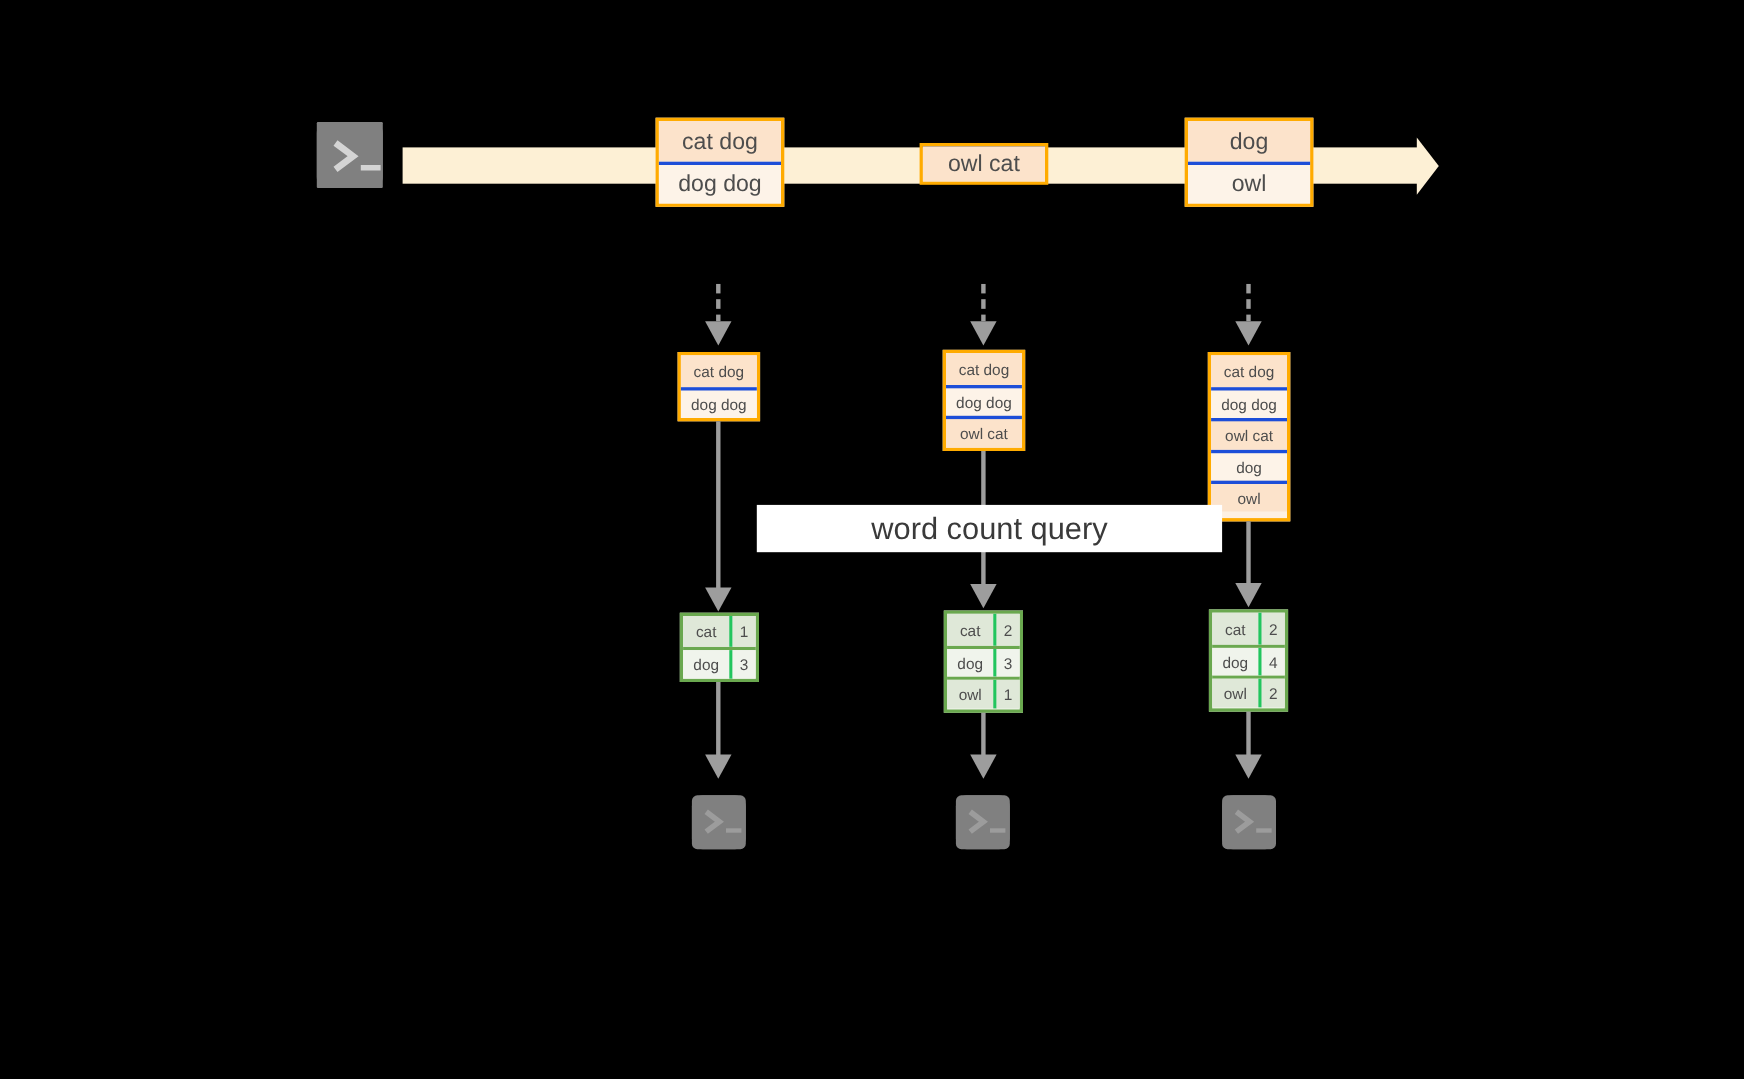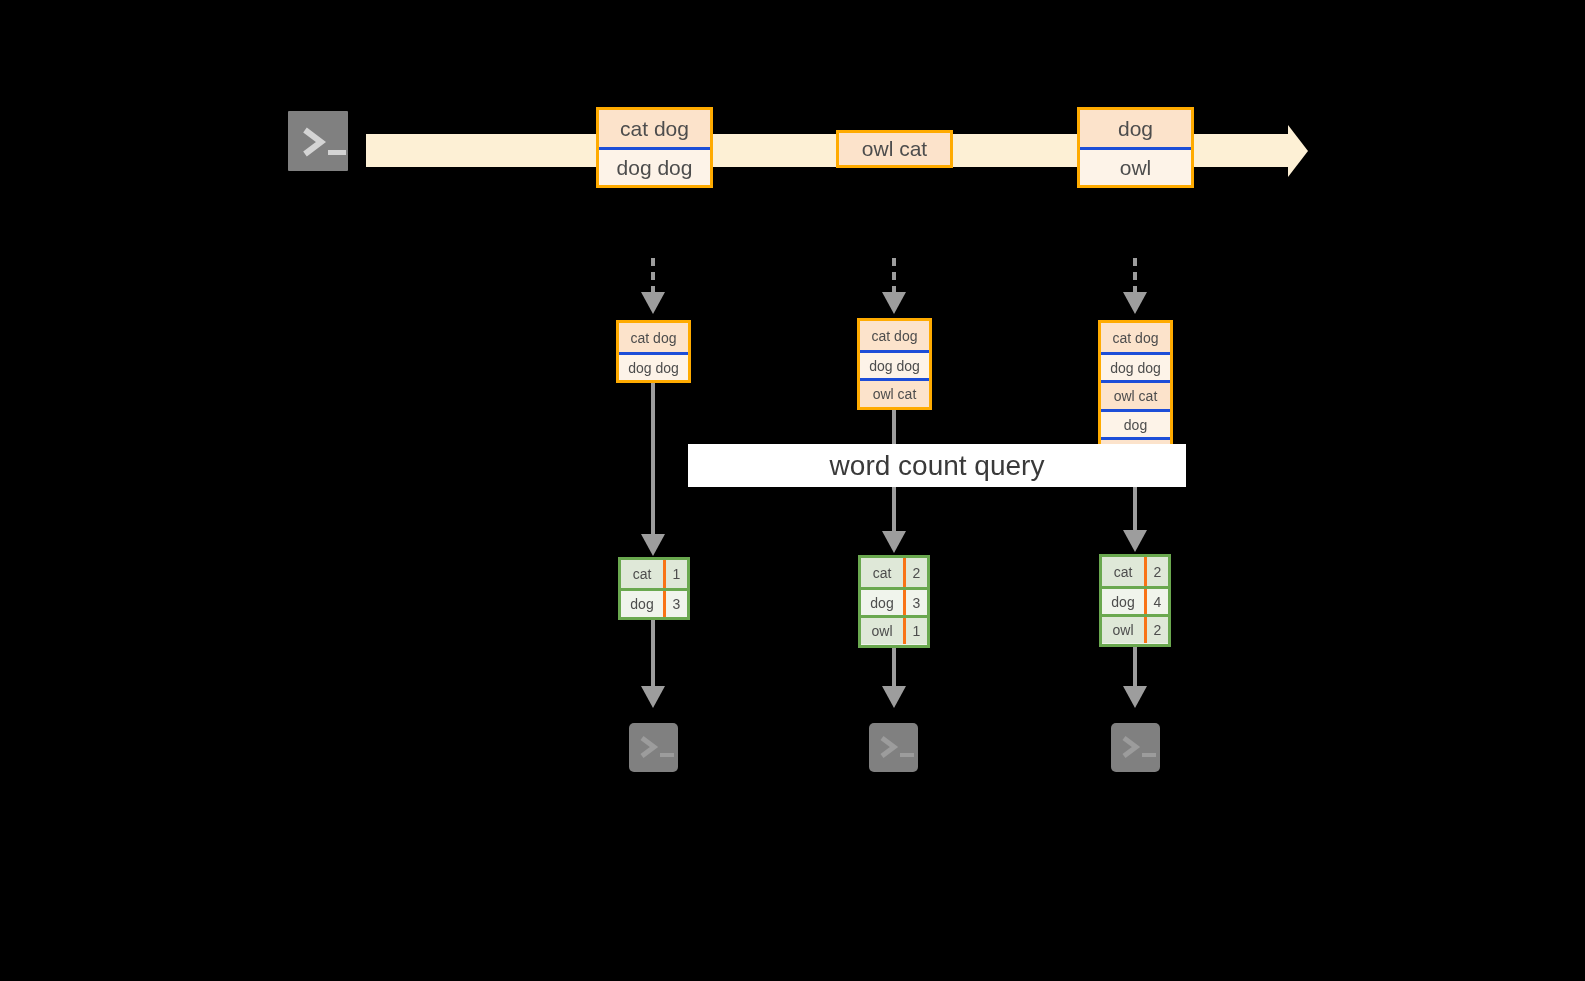--- a/index.html
+++ b/index.html
@@ -87,21 +87,21 @@
   }
   .res-row + .res-row { border-top: 3px solid #6aa84f; }
   .res-cell {
     box-sizing: border-box;
     display: flex;
     align-items: center;
     justify-content: center;
     color: #4d4d4d;
     white-space: nowrap;
   }
-  .res-cell.key { border-right: 3px solid #f97316; }
+  .res-cell.key { border-right: 3px solid #22c55e; }
   .res-row.dark  .res-cell { background: #dfe8d8; }
   .res-row.light .res-cell { background: #f0f4ec; }
 
   
   .conn { position: absolute; }
   .conn-line-dash {
     position: absolute;
     width: 4px;
     background-image: linear-gradient(
         to bottom, #9d9d9d 0 60%, transparent 60% 100%);
@@ -296,15 +296,15 @@
   <div class="terminal" style="left:1104px; top:716px; width:63px; height:63px; border-width:7px;">
     <div class="hatch" style="left:-7px; top:-7px; right:-7px; bottom:-7px;"></div>
     <div class="inner">
       <svg width="63" height="63" viewBox="0 0 63 63">
         <path d="M13 15 L25 24 L13 33" fill="none" stroke="#9c9c9c" stroke-width="5"></path>
         <rect x="31" y="30" width="14" height="4" fill="#9c9c9c"></rect>
       </svg>
     </div>
   </div>
 
-  <div class="query-label" style="left:688px; top:444px; width:498px; height:43px; font-size:28px;">word count query</div>
+  <div class="query-label" style="left:688px; top:459px; width:423px; height:43px; font-size:28px;">word count query</div>
 
 </div>
 
 </body></html>

